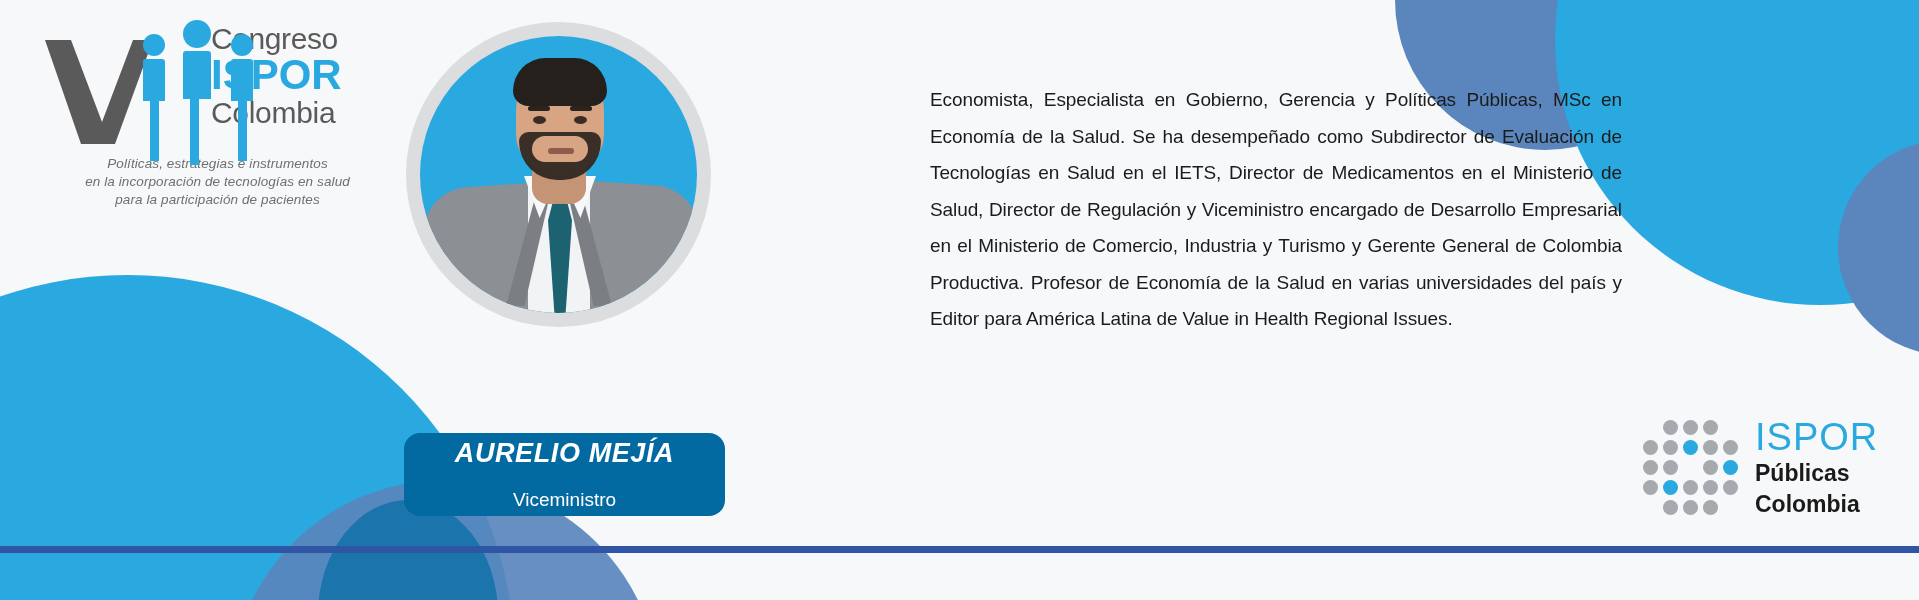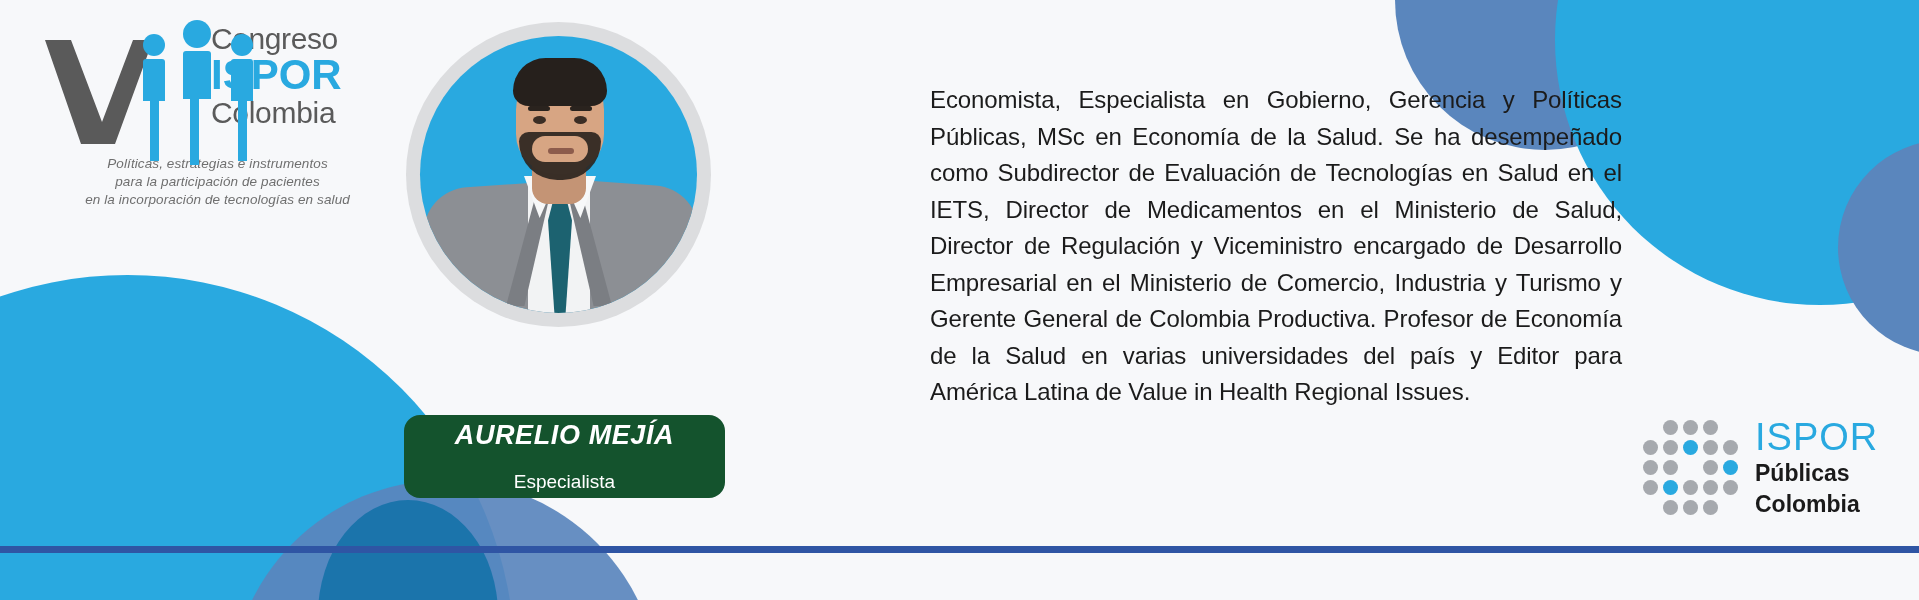--- a/index.html
+++ b/index.html
@@ -71,28 +71,28 @@
   .p-collarL{position:absolute;left:104px;top:140px;width:34px;height:42px;background:#f7f8f9;
              clip-path:polygon(0 0,100% 0,46% 100%);}
   .p-collarR{position:absolute;left:142px;top:140px;width:34px;height:42px;background:#f7f8f9;
              clip-path:polygon(0 0,100% 0,54% 100%);}
   .p-lapelL{position:absolute;left:86px;top:150px;width:46px;height:120px;background:#7b7e83;
             clip-path:polygon(70% 0,100% 0,40% 100%,0 100%);}
   .p-lapelR{position:absolute;left:146px;top:150px;width:46px;height:120px;background:#7b7e83;
             clip-path:polygon(0 0,30% 0,100% 100%,60% 100%);}
 
   
-  .namebar{position:absolute;left:404px;top:415px;width:321px;height:83px;background:#14532d;
+  .namebar{position:absolute;left:404px;top:433px;width:321px;height:83px;background:#0369a1;
            border-radius:16px;display:flex;flex-direction:column;align-items:center;justify-content:center;gap:15px;}
   .nb-name{color:#ffffff;font-size:27px;font-weight:bold;font-style:italic;letter-spacing:.6px;line-height:1;}
   .nb-role{color:#ffffff;font-size:19px;margin-top:8px;line-height:1;}
 
   
   .bio{position:absolute;left:930px;top:82px;width:692px;
-       font-size:24px;line-height:36.5px;color:#1b1b1b;text-align:justify;
+       font-size:19px;line-height:36.5px;color:#1b1b1b;text-align:justify;
        letter-spacing:-.1px;}
 
   
   .chapter{position:absolute;left:1643px;top:418px;display:flex;align-items:center;}
   .dotgrid{position:relative;width:96px;height:96px;flex:0 0 96px;}
   .dot{position:absolute;width:15px;height:15px;border-radius:50%;background:#a6a9ae;}
   .dot.on{background:#29a9e0;}
   .chtext{margin-left:16px;}
   .ch-ispor{font-size:38px;color:#29a9e0;letter-spacing:1px;line-height:1;}
   .ch-sub{font-size:23px;font-weight:bold;color:#1a1a1a;line-height:1.12;margin-top:5px;}
@@ -135,22 +135,22 @@
         </div>
       </div>
       <div class="logo-text">
         <div class="l-congreso">Congreso</div>
         <div class="l-ispor">ISPOR</div>
         <div class="l-colombia">Colombia</div>
       </div>
     </div>
     <div class="tagline">
       <div>Políticas, estrategias e instrumentos</div>
+      <div>en la incorporación de tecnologías en salud</div>
       <div>para la participación de pacientes</div>
-      <div>en la incorporación de tecnologías en salud</div>
     </div>
   </div>
 
   <div class="portrait-wrap">
     <div class="portrait-ring"></div>
     <div class="portrait-inner">
       <div class="p-suitL"></div>
       <div class="p-suitR"></div>
       <div class="p-shirt"></div>
       <div class="p-tie"></div>
@@ -166,21 +166,21 @@
       <div class="p-hair"></div>
       <div class="p-browL"></div>
       <div class="p-browR"></div>
       <div class="p-eyeL"></div>
       <div class="p-eyeR"></div>
     </div>
   </div>
 
   <div class="namebar">
     <div class="nb-name">AURELIO MEJÍA</div>
-    <div class="nb-role">Especialista</div>
+    <div class="nb-role">Viceministro</div>
   </div>
 
   <div class="bio">Economista, Especialista en Gobierno, Gerencia y Políticas Públicas, MSc en Economía de la Salud. Se ha desempeñado como Subdirector de Evaluación de Tecnologías en Salud en el IETS, Director de Medicamentos en el Ministerio de Salud, Director de Regulación y Viceministro encargado de Desarrollo Empresarial en el Ministerio de Comercio, Industria y Turismo y Gerente General de Colombia Productiva. Profesor de Economía de la Salud en varias universidades del país y Editor para América Latina de Value in Health Regional Issues.</div>
 
   <div class="chapter">
     <div class="dotgrid">
       <div class="dot" style="left:20px;top:0px;"></div>
       <div class="dot" style="left:40px;top:0px;"></div>
       <div class="dot" style="left:60px;top:0px;"></div>
 

